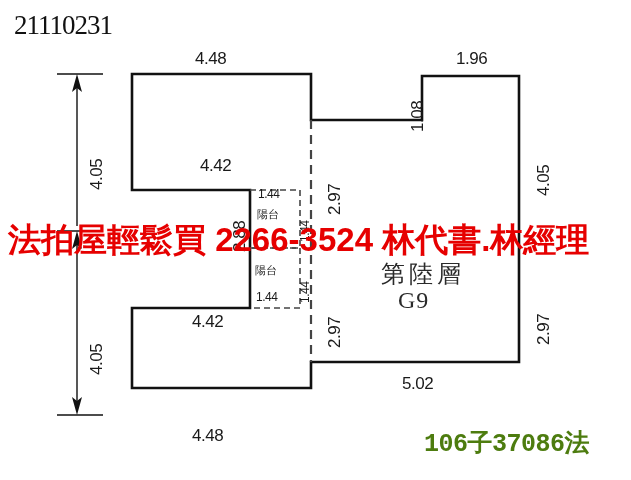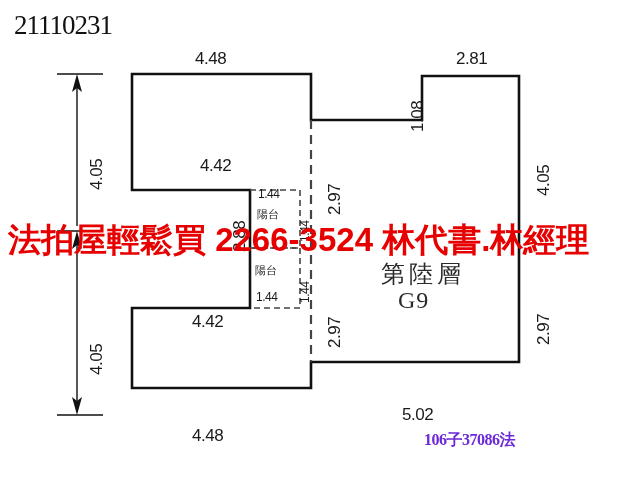--- a/index.html
+++ b/index.html
@@ -45,24 +45,24 @@
     left: 14px;
     top: 12px;
     font-size: 27px;
     letter-spacing: -1px;
     font-family: "Liberation Serif", serif;
     color: #111;
   }
   #case-no {
     left: 424px;
     top: 432px;
-    font-size: 16px;
+    font-size: 25px;
     letter-spacing: -0.5px;
-    font-family: Liberation Serif, serif;
-    color: #6d28d9;
+    font-family: Liberation Mono, monospace;
+    color: #4d7c0f;
     font-weight: 600;
   }
   .room-label {
     font-family: "Liberation Serif", serif;
     color: #2a2a2a;
   }
   #room-floor {
     left: 381px;
     top: 262px;
     font-size: 24px;
@@ -120,25 +120,25 @@
   </svg>
 
   <div class="txt" id="plan-id">21110231</div>
 
   <div class="txt" id="case-no">106子37086法</div>
 
   <div class="txt room-label" id="room-floor">第陸層</div>
   <div class="txt room-label" id="room-code">G9</div>
 
   <div class="txt dim" style="left:195px; top:50px;">4.48</div>
-  <div class="txt dim" style="left:456px; top:50px;">2.81</div>
+  <div class="txt dim" style="left:456px; top:50px;">1.96</div>
   <div class="txt dim" style="left:200px; top:157px;">4.42</div>
   <div class="txt dim" style="left:192px; top:313px;">4.42</div>
   <div class="txt dim" style="left:192px; top:427px;">4.48</div>
-  <div class="txt dim" style="left:402px; top:375px;margin-top:31px;">5.02</div>
+  <div class="txt dim" style="left:402px; top:375px;">5.02</div>
 
   <div class="txt dim vert" style="left:88px; top:190px;">4.05</div>
   <div class="txt dim vert" style="left:88px; top:375px;">4.05</div>
   <div class="txt dim vert" style="left:535px; top:196px;">4.05</div>
   <div class="txt dim vert" style="left:535px; top:345px;">2.97</div>
   <div class="txt dim vert" style="left:409px; top:132px;">1.08</div>
   <div class="txt dim vert" style="left:326px; top:215px;">2.97</div>
   <div class="txt dim vert" style="left:326px; top:348px;">2.97</div>
   <div class="txt dim vert" style="left:231px; top:252px;">2.88</div>
 

